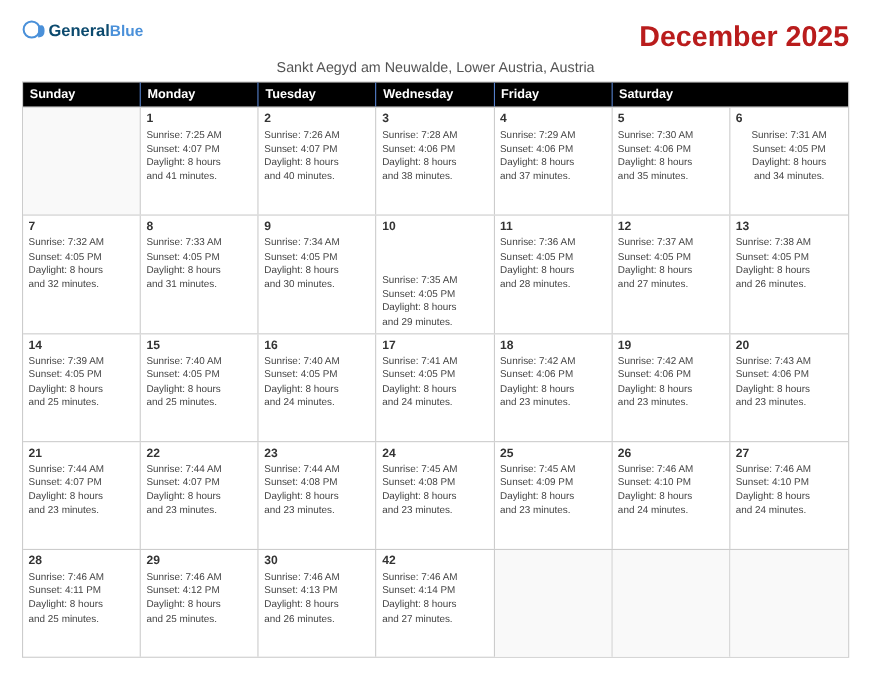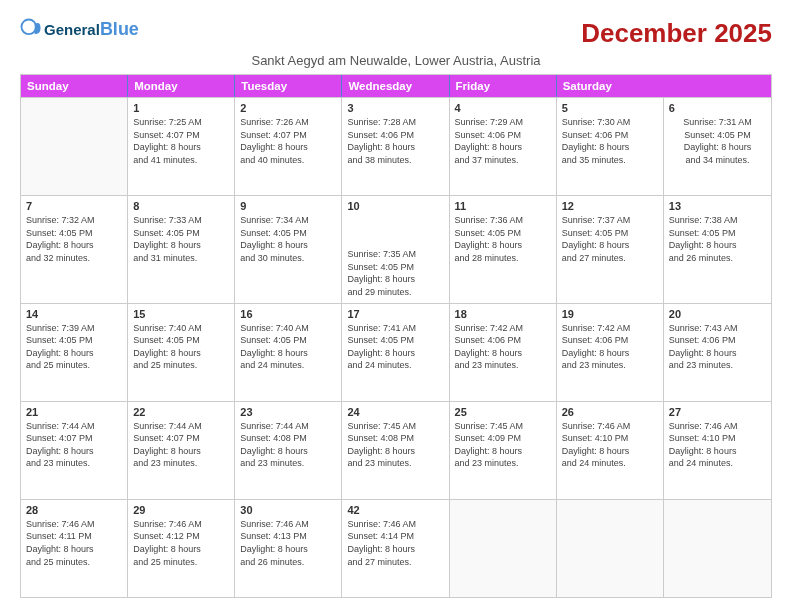--- a/index.html
+++ b/index.html
@@ -26,21 +26,21 @@
     .logo {
       display: flex;
       align-items: center;
     }
     .logo-text-general {
       font-size: 15px;
       font-weight: bold;
       color: #0c4a6e;
     }
     .logo-text-blue {
-      font-size: 18px;
+      font-size: 14px;
       font-weight: bold;
       color: #4a90d9;
       margin-top: 26px;
     }
     .logo-icon {
       width: 22px;
       height: 22px;
       margin-right: 2px;
     }
     .month-title {
@@ -56,21 +56,21 @@
     }
     .calendar {
       flex: 1;
       display: flex;
       flex-direction: column;
       border: 1px solid #ccc;
     }
     .cal-header {
       display: grid;
       grid-template-columns: repeat(7, 1fr);
-      background: #d946ef;
+      background: #000000;
     }
     .cal-header-cell {
       color: #fff;
       font-size: 11.5px;
       font-weight: bold;
       padding: 5px 6px;
       text-align: left;
       border-right: 1px solid #5580cc;
     }
     .cal-header-cell:last-child { border-right: none; }

